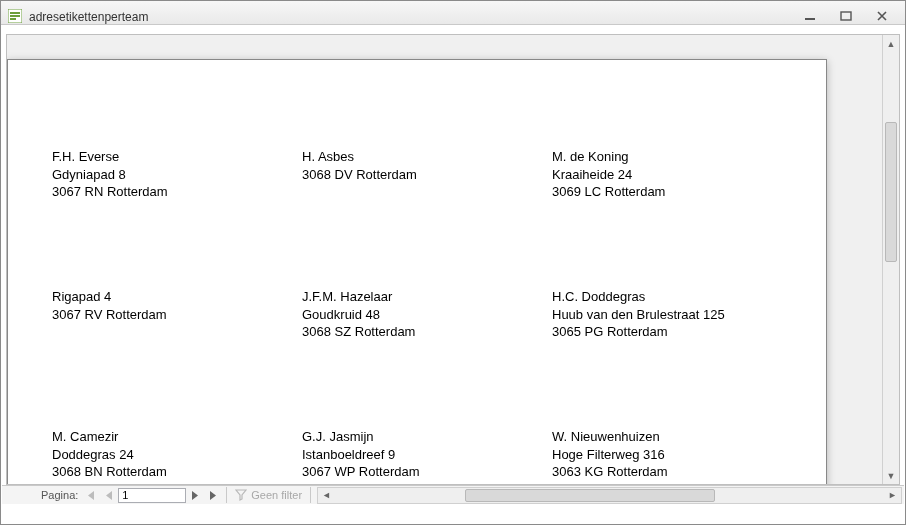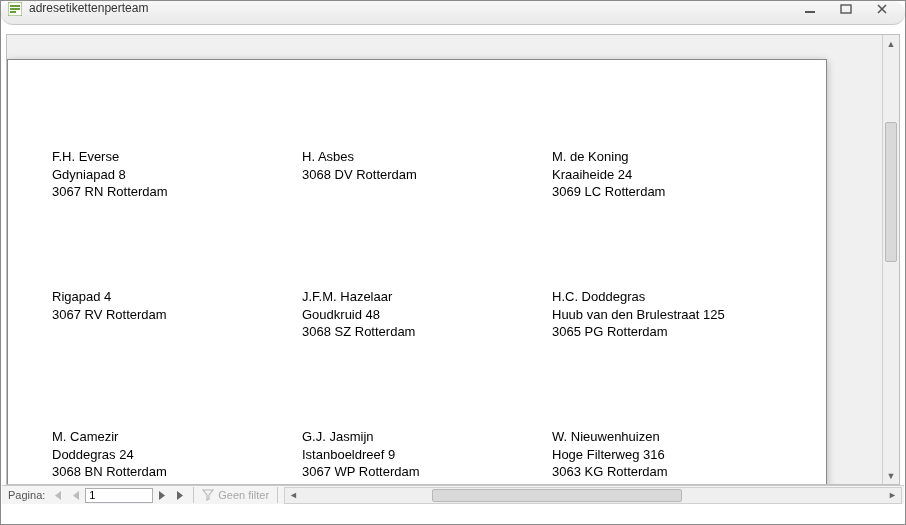--- a/index.html
+++ b/index.html
@@ -17,23 +17,22 @@
     width: 906px; height: 525px;
     background: #fff;
     border: 1px solid #8a8a8a;
     box-shadow: 0 0 6px rgba(0,0,0,.25);
   }
   .titlebar {
     height: 24px;
     background: linear-gradient(#f7f7f7,#e9e9e9);
     border-bottom: 1px solid #c9c9c9;
     display: flex;
-    align-items: flex-start;
+    align-items: flex-end;
     padding: 0 6px;
-    border-radius: 13px;
   }
   .titlebar .app-icon {
     width:16px; height:16px;
     margin-right:6px;
     display:flex; align-items:center; justify-content:center;
   }
   .titlebar .app-icon svg { display:block; }
   .titlebar .title-text {
     color:#333;
     flex: 0 0 auto;
@@ -117,21 +116,21 @@
     height:19px;
     background:#f4f4f4;
     border-top:1px solid #c9c9c9;
     display:flex;
     align-items:center;
     font-size:11px;
     color:#333;
     padding:0 2px;
   }
   .statusbar .sep { width:1px; height:16px; background:#c9c9c9; margin:0 4px; }
-  .pagectl { display:flex; align-items:center; gap:0; }
+  .pagectl { display:flex; align-items:center; gap:0;margin-left:33px; }
   .pagectl .lbl { padding:0 4px; color:#555;}
   .navbtn {
     width:18px; height:16px;
     display:flex; align-items:center; justify-content:center;
     color:#666;
   }
   .navbtn.disabled { color:#bcbcbc; }
   .pageinput {
     width:68px; height:15px;
     border:1px solid #abadb3;

